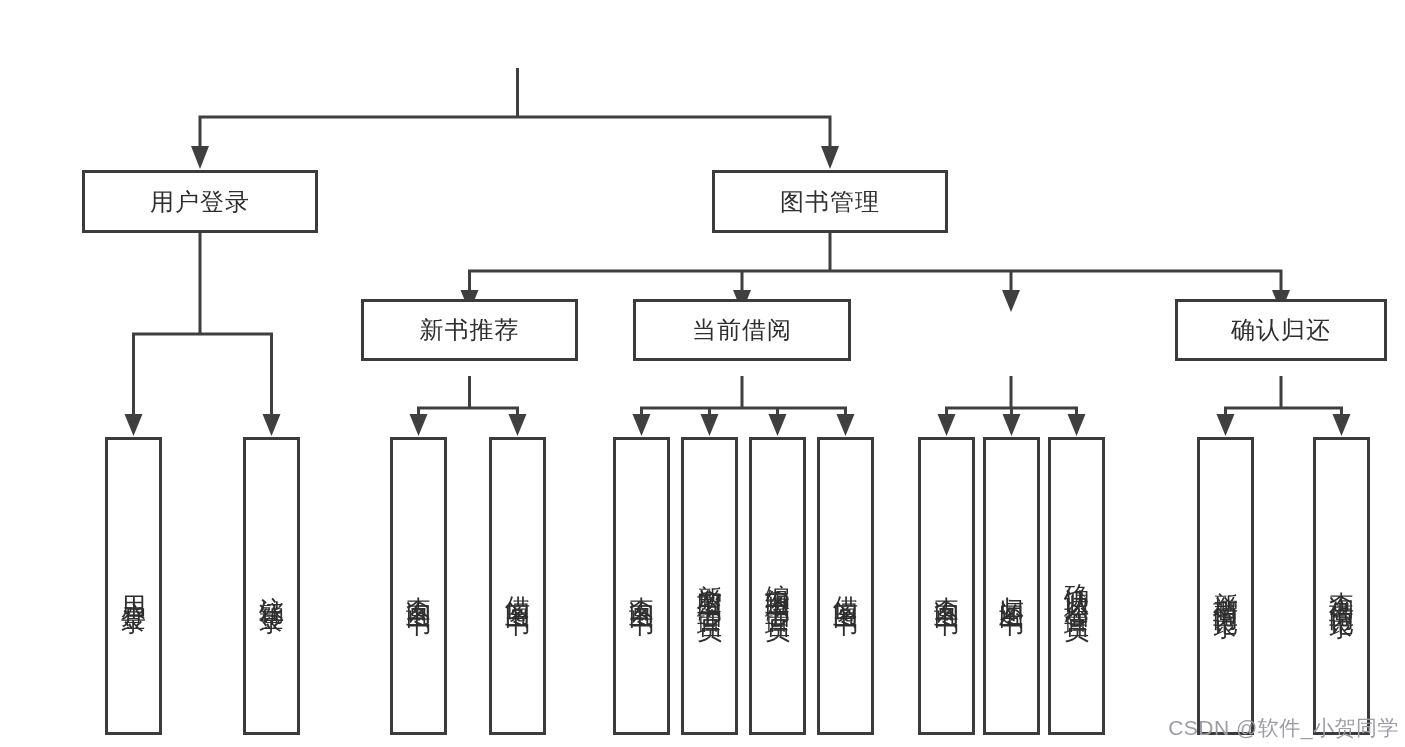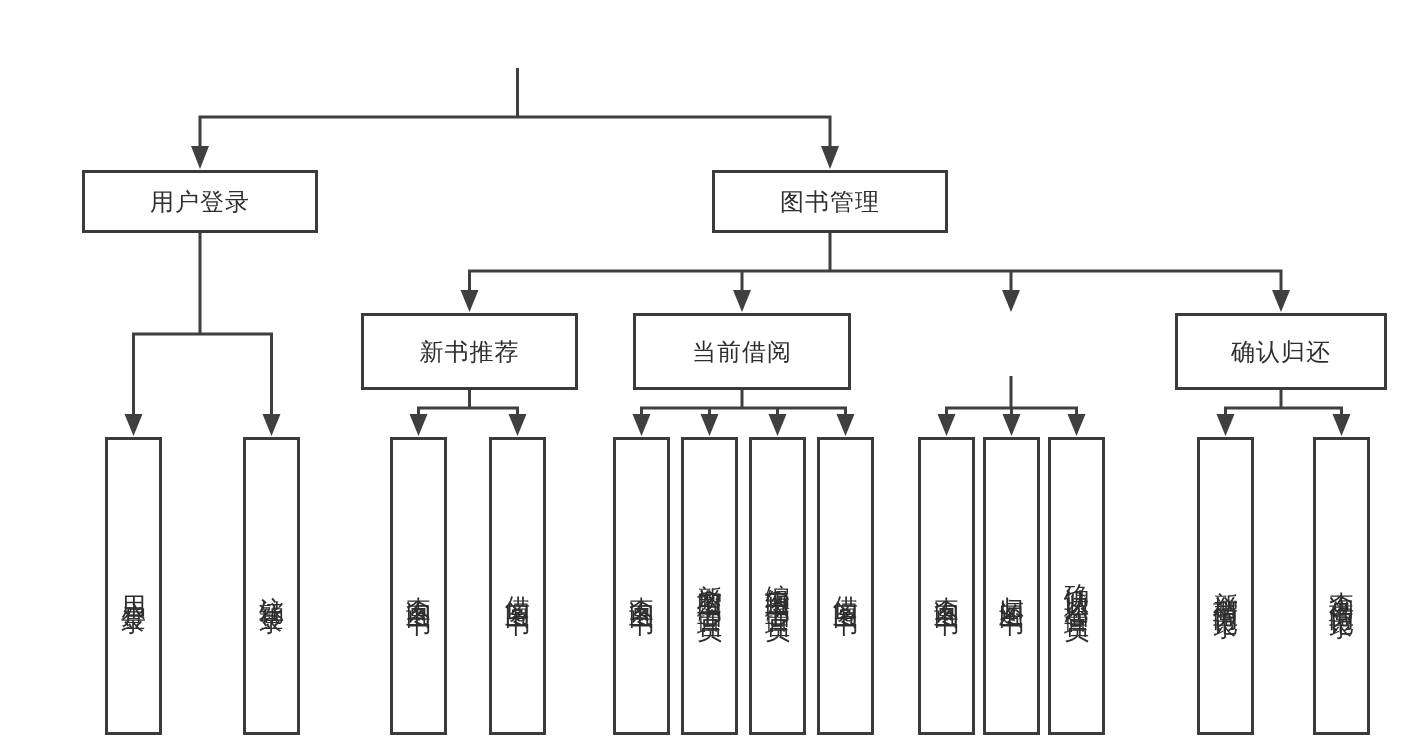--- a/index.html
+++ b/index.html
@@ -29,21 +29,21 @@
     background: #ffffff;
     display: flex;
     align-items: center;
     justify-content: center;
     color: #2e2e2e;
     z-index: 2;
   }
   .box.h { font-size: 24px; letter-spacing: 1px; }
   .box.root   { left: 14px;  top: 13px;  width: 1008px; height: 55px; }
   .box.lvl2   { top: 170px; width: 236px; height: 63px; }
-  .box.lvl3   { top: 313px; height: 77px; }
+  .box.lvl3   { top: 299px; height: 62px; }
   .box.leaf   { top: 437px; width: 57px; height: 298px; }
   .vtext {
     writing-mode: vertical-lr;
     text-orientation: mixed;
     font-size: 25px;
     letter-spacing: 5px;
     line-height: 1;
     color: #2e2e2e;
     white-space: nowrap;
   }
@@ -160,14 +160,15 @@
     <span class="vtext">确认归还（管理员）</span>
   </div>
 
   <div class="box leaf" style="left:1197px">
     <span class="vtext">新增借阅记录</span>
   </div>
   <div class="box leaf" style="left:1313px">
     <span class="vtext">查询借阅记录</span>
   </div>
 
+  <div id="watermark">CSDN @软件_小贺同学</div>
 
 </div>
 
 </body></html>

